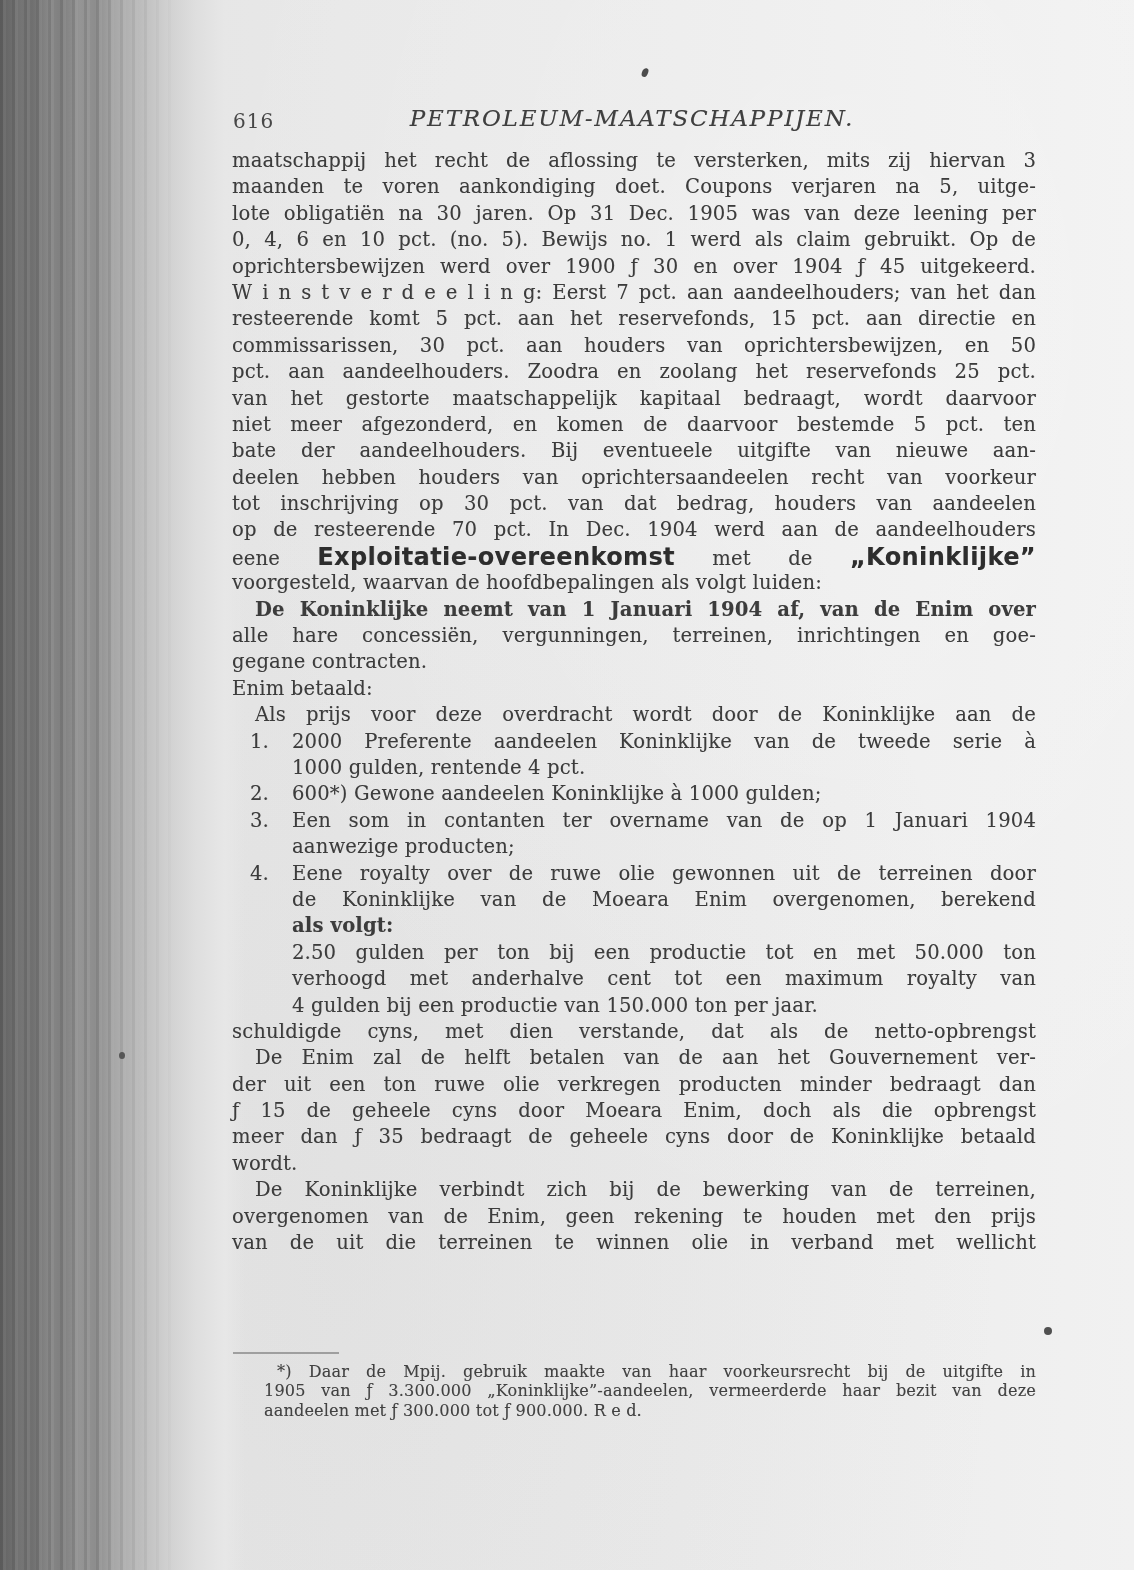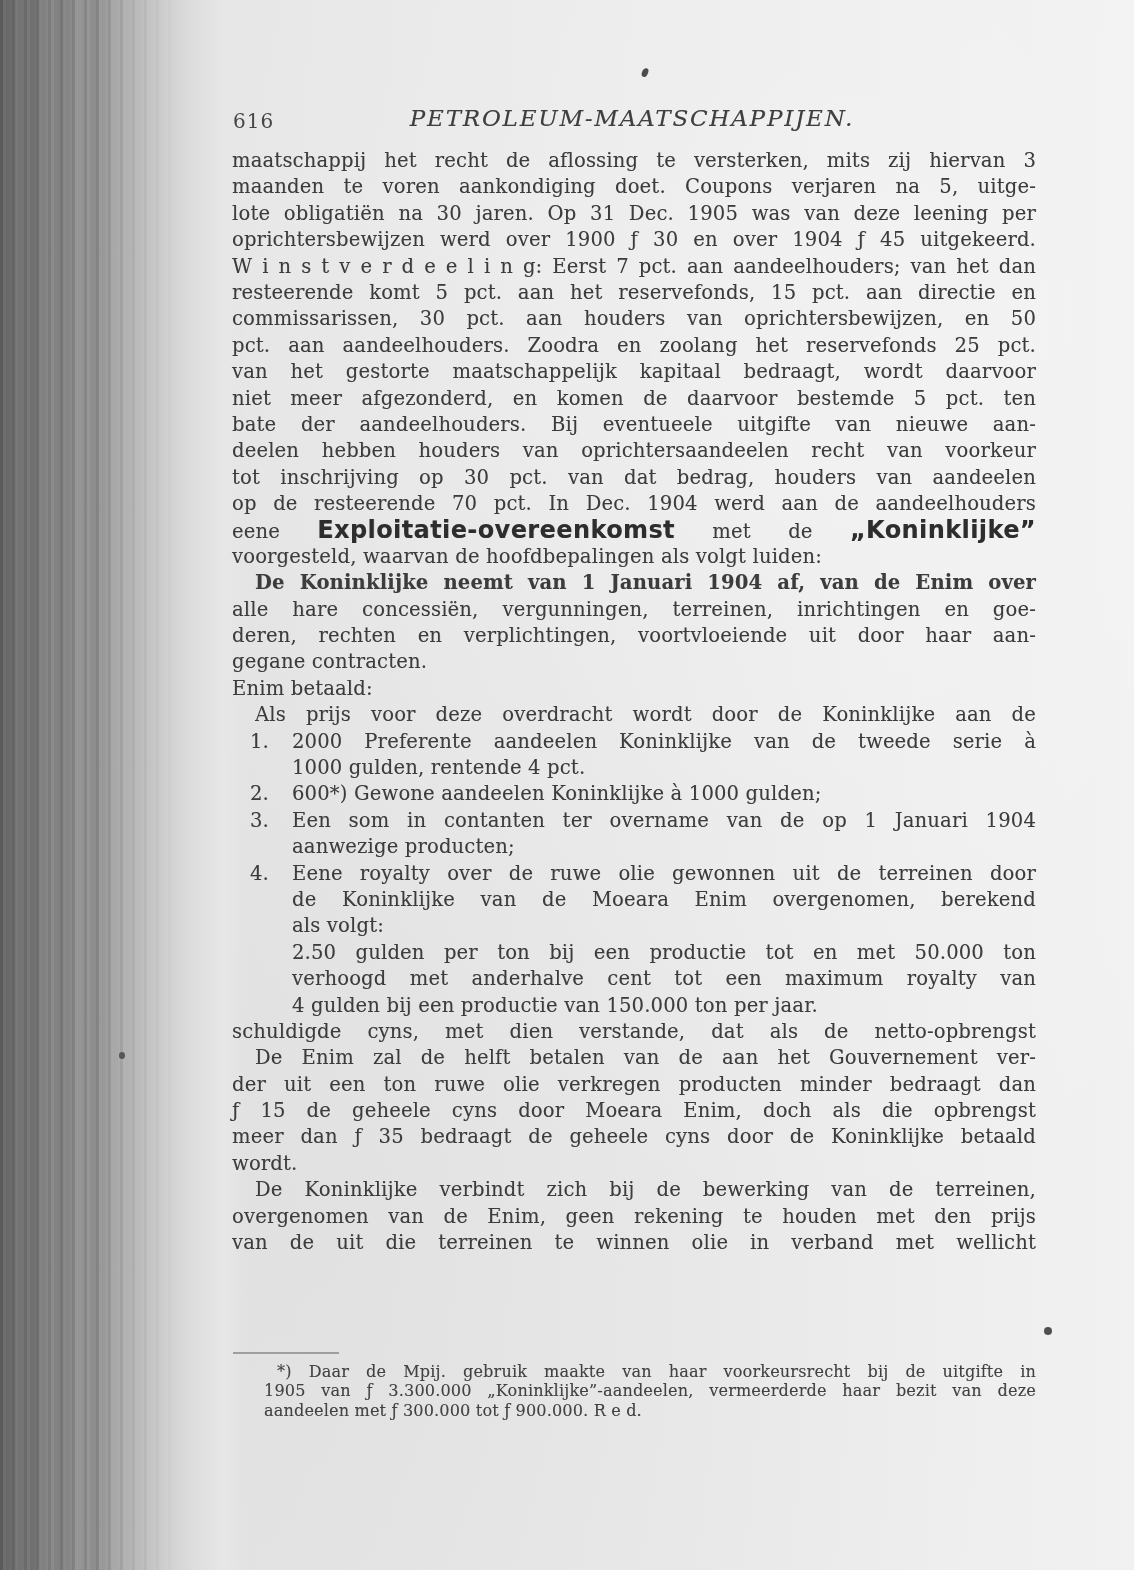--- a/index.html
+++ b/index.html
@@ -83,47 +83,47 @@
 <div class="runtitle">PETROLEUM-MAATSCHAPPIJEN.</div>
 
 <div class="speck speck-a"></div>
 <div class="speck speck-b"></div>
 <div class="speck speck-c"></div>
 
 <div class="bodytext">
     <div class="line jl"><span>maatschappij het recht de aflossing te versterken, mits zij hiervan 3</span></div>
     <div class="line jl"><span>maanden te voren aankondiging doet. Coupons verjaren na 5, uitge-</span></div>
     <div class="line jl"><span>lote obligatiën na 30 jaren. Op 31 Dec. 1905 was van deze leening per</span></div>
+    <div class="line jl"><span>0, 4, 6 en 10 pct. (no. 5). Bewijs no. 1 werd als claim gebruikt. Op de</span></div>
     <div class="line jl"><span>oprichtersbewijzen werd over 1900 ƒ 30 en over 1904 ƒ 45 uitgekeerd.</span></div>
     <div class="line jl"><span>W i n s t v e r d e e l i n g: Eerst 7 pct. aan aandeelhouders; van het dan</span></div>
     <div class="line jl"><span>resteerende komt 5 pct. aan het reservefonds, 15 pct. aan directie en</span></div>
     <div class="line jl"><span>commissarissen, 30 pct. aan houders van oprichtersbewijzen, en 50</span></div>
     <div class="line jl"><span>pct. aan aandeelhouders. Zoodra en zoolang het reservefonds 25 pct.</span></div>
     <div class="line jl"><span>van het gestorte maatschappelijk kapitaal bedraagt, wordt daarvoor</span></div>
     <div class="line jl"><span>niet meer afgezonderd, en komen de daarvoor bestemde 5 pct. ten</span></div>
     <div class="line jl"><span>bate der aandeelhouders. Bij eventueele uitgifte van nieuwe aan-</span></div>
     <div class="line jl"><span>deelen hebben houders van oprichtersaandeelen recht van voorkeur</span></div>
     <div class="line jl"><span>tot inschrijving op 30 pct. van dat bedrag, houders van aandeelen</span></div>
     <div class="line jl"><span>op de resteerende 70 pct. In Dec. 1904 werd aan de aandeelhouders</span></div>
     <div class="line jl"><span>eene </span><span class="bsans">Exploitatie-overeenkomst</span><span> met de </span><span class="bsans">„Koninklijke”</span></div>
     <div class="line"><span>voorgesteld, waarvan de hoofdbepalingen als volgt luiden:</span></div>
     <div class="line jl" style="padding-left: 23px; font-weight: bold;"><span>De Koninklijke neemt van 1 Januari 1904 af, van de Enim over</span></div>
     <div class="line jl"><span>alle hare concessiën, vergunningen, terreinen, inrichtingen en goe-</span></div>
-    <div class="line jl"><span>deren, rechten en verplichtingen, voortvloeiende uit door haar aan-</span></div>
     <div class="line"><span>gegane contracten.</span></div>
     <div class="line"><span>Enim betaald:</span></div>
     <div class="line jl" style="padding-left: 23px;"><span>Als prijs voor deze overdracht wordt door de Koninklijke aan de</span></div>
     <div class="line jl" style="padding-left: 60px;"><span class="lnum">1.</span><span>2000 Preferente aandeelen Koninklijke van de tweede serie à</span></div>
     <div class="line" style="padding-left: 60px;"><span>1000 gulden, rentende 4 pct.</span></div>
     <div class="line" style="padding-left: 60px;"><span class="lnum">2.</span><span>600*) Gewone aandeelen Koninklijke à 1000 gulden;</span></div>
     <div class="line jl" style="padding-left: 60px;"><span class="lnum">3.</span><span>Een som in contanten ter overname van de op 1 Januari 1904</span></div>
     <div class="line" style="padding-left: 60px;"><span>aanwezige producten;</span></div>
     <div class="line jl" style="padding-left: 60px;"><span class="lnum">4.</span><span>Eene royalty over de ruwe olie gewonnen uit de terreinen door</span></div>
     <div class="line jl" style="padding-left: 60px;"><span>de Koninklijke van de Moeara Enim overgenomen, berekend</span></div>
-    <div class="line" style="padding-left: 60px;"><span>als volgt:</span></div>
+    <div class="line" style="padding-left: 60px; font-weight: bold;"><span>als volgt:</span></div>
     <div class="line jl" style="padding-left: 60px;"><span>2.50 gulden per ton bij een productie tot en met 50.000 ton</span></div>
     <div class="line jl" style="padding-left: 60px;"><span>verhoogd met anderhalve cent tot een maximum royalty van</span></div>
     <div class="line" style="padding-left: 60px;"><span>4 gulden bij een productie van 150.000 ton per jaar.</span></div>
     <div class="line jl"><span>schuldigde cyns, met dien verstande, dat als de netto-opbrengst</span></div>
     <div class="line jl" style="padding-left: 23px;"><span>De Enim zal de helft betalen van de aan het Gouvernement ver-</span></div>
     <div class="line jl"><span>der uit een ton ruwe olie verkregen producten minder bedraagt dan</span></div>
     <div class="line jl"><span>ƒ 15 de geheele cyns door Moeara Enim, doch als die opbrengst</span></div>
     <div class="line jl"><span>meer dan ƒ 35 bedraagt de geheele cyns door de Koninklijke betaald</span></div>
     <div class="line"><span>wordt.</span></div>
     <div class="line jl" style="padding-left: 23px;"><span>De Koninklijke verbindt zich bij de bewerking van de terreinen,</span></div>

